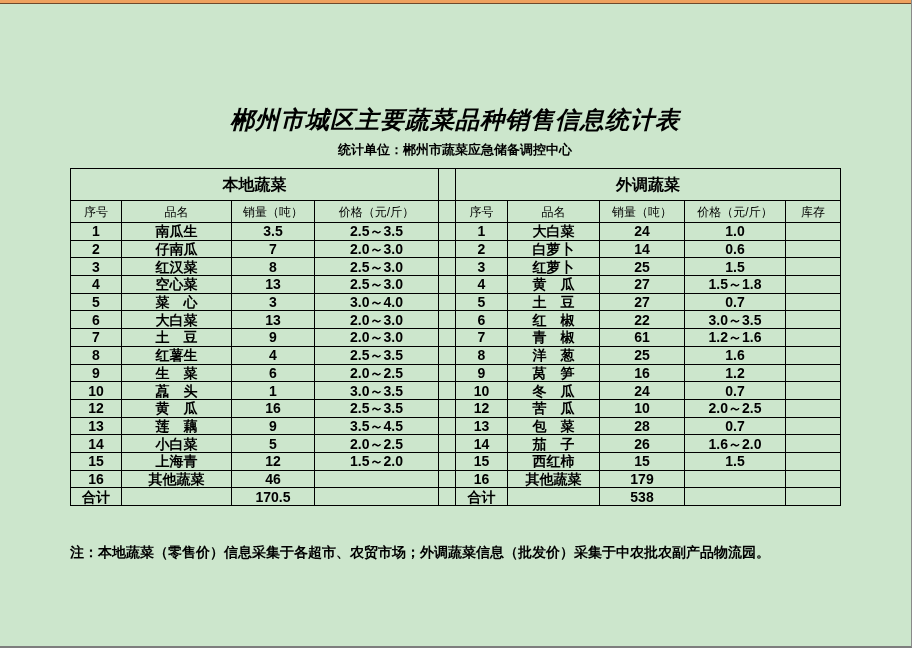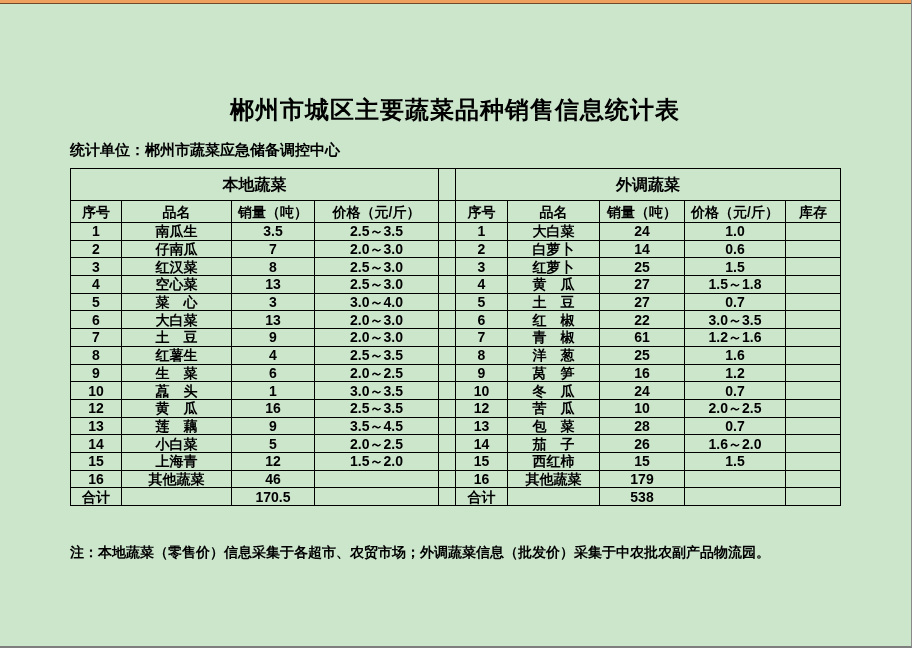--- a/index.html
+++ b/index.html
@@ -15,33 +15,34 @@
     border-right: 1px solid #8a8a8a;
     border-bottom: 2px solid #7e7e7e;
   }
   .top-strip {
     position: absolute; top: 0; left: 0; right: 0; height: 3px;
     background: #eea15e;
     border-bottom: 1px solid #6d4a2c;
   }
   .doc-title {
     position: absolute;
-    top: 94px; left: 70px; width: 770px;
+    top: 104px; left: 70px; width: 770px;
     text-align: center;
     font-size: 24px;
     font-weight: 700;
     letter-spacing: 1px;
     margin: 0;
+    font-style: italic;
   }
   .info-line {
     position: absolute;
     top: 141px; left: 70px; width: 770px;
     display: flex;
-    justify-content: flex-start;
-    font-size: 15px;
+    justify-content: center;
+    font-size: 13px;
     font-weight: 700;
   }
   .info-line .date { padding-right: 28px; }
   .stat-table {
     position: absolute;
     top: 168px; left: 70px;
     width: 770px;
     border-collapse: collapse;
     table-layout: fixed;
   }
@@ -52,21 +53,21 @@
     vertical-align: middle;
     font-size: 14px;
     font-weight: 600;
     line-height: 1;
     overflow: hidden;
     white-space: nowrap;
   }
   .group-row { height: 32px; }
   .group-row th { font-size: 16px; font-weight: 700; }
   .colhead-row { height: 22px; }
-  .colhead-row th { font-size: 14px; font-weight: 700; margin-top: 12px; }
+  .colhead-row th { font-size: 12px; font-weight: 400; margin-top: 12px; }
   .data-row { height: 17.7px; }
   .total-row { height: 18px; }
   .footnote {
     position: absolute;
     top: 544px; left: 70px; width: 820px;
     font-size: 14px;
     font-weight: 700;
     white-space: nowrap;
   }
 </style>

